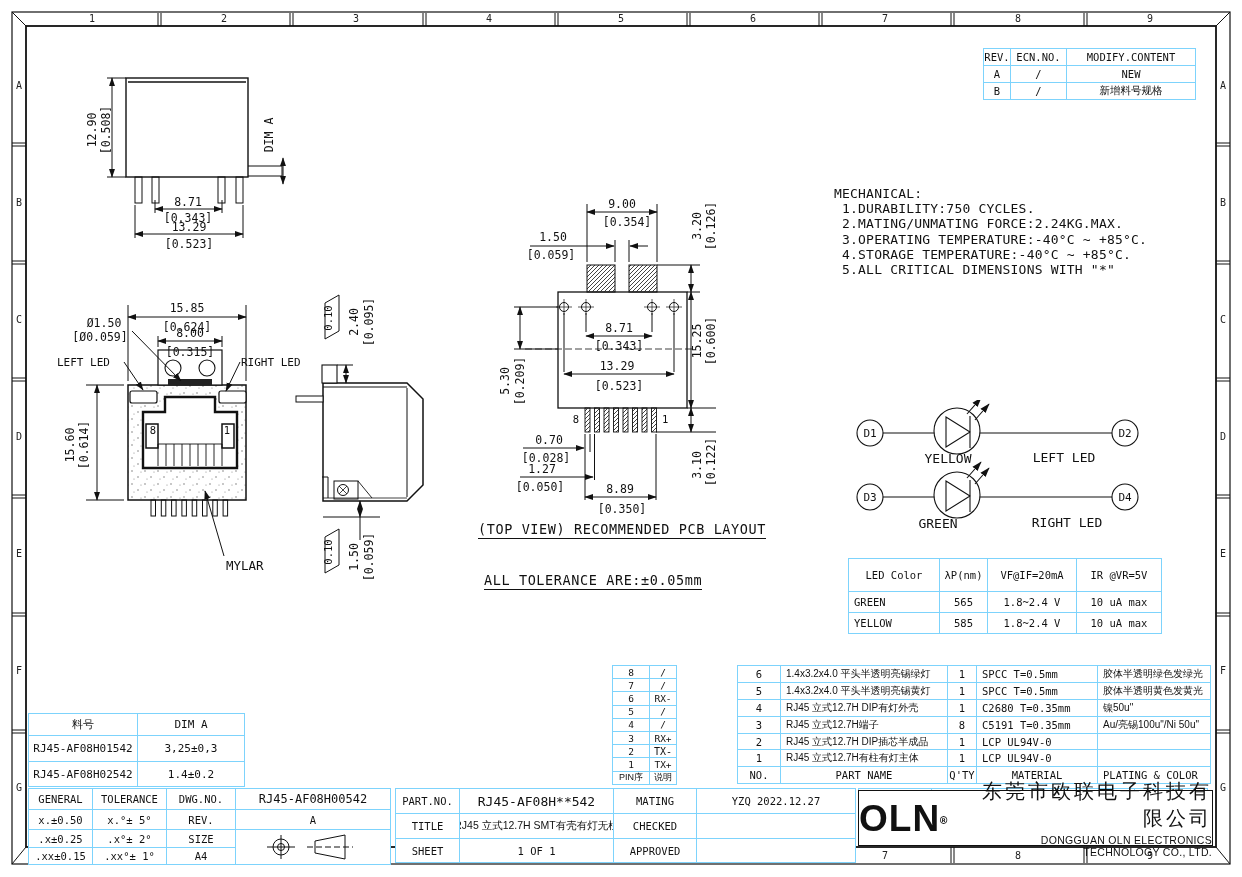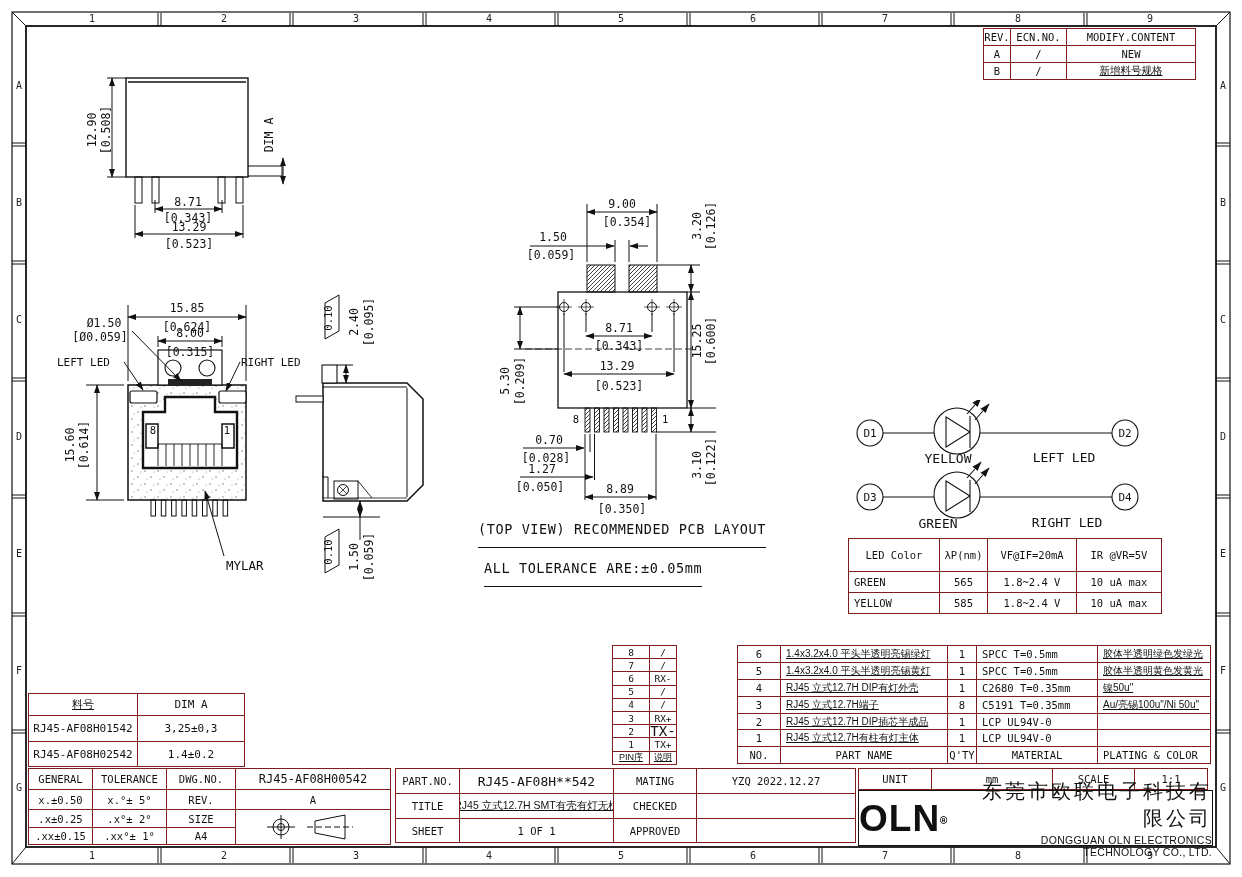--- a/index.html
+++ b/index.html
@@ -4,29 +4,29 @@
 <style>
   html,body{margin:0;padding:0;background:#fff;}
   #canvas{position:relative;width:1242px;height:877px;background:#fff;overflow:hidden;
           font-family:"DejaVu Sans Mono",monospace;color:#111;}
   .abs{position:absolute;}
   svg{display:block;}
   svg text{font-family:"DejaVu Sans Mono",monospace;fill:#111;}
   .zn{position:absolute;width:18px;margin-left:-9px;text-align:center;
       font-size:10px;line-height:13px;color:#222;}
   
-  .tbl{position:absolute;display:inline-grid;background:#7f1d1d;gap:1px;padding:1px;}
+  .tbl{position:absolute;display:inline-grid;background:#7dd3fc;gap:1px;padding:1px;margin-top:20px;}
   .tbl>div{background:#fff;display:flex;align-items:center;justify-content:center;
            font-size:10.5px;white-space:nowrap;overflow:hidden;}
   .tbl>div.l{justify-content:flex-start;padding-left:5px;}
-  .cjk{font-family:"Liberation Sans",sans-serif;text-decoration:underline;}
+  .cjk{font-family:"Liberation Sans",sans-serif;}
   .notes{position:absolute;white-space:pre;font-size:13px;line-height:15.2px;
          letter-spacing:0.2px;}
   .cap{position:absolute;font-size:13.5px;letter-spacing:0.6px;
-       border-bottom:1px solid #111;padding-bottom:10px;white-space:nowrap;}
+       border-bottom:1px solid #111;padding-bottom:1px;white-space:nowrap;}
   .logo-box{position:absolute;border:1px solid #111;background:#fff;display:flex;
             align-items:center;justify-content:center;gap:14px;}
   .logo-word{font-family:"Liberation Sans",sans-serif;font-weight:900;font-size:37px;
              letter-spacing:1px;line-height:1;}
   .logo-reg{font-size:12px;vertical-align:super;font-weight:700;}
   .co-cn{font-family:"Liberation Sans",sans-serif;font-size:20px;letter-spacing:3px;}
   .co-en{font-family:"Liberation Sans",sans-serif;font-size:10.5px;letter-spacing:0.3px;margin-top:2px;}
 </style>
 </head>
 <body>
@@ -301,22 +301,28 @@
     <text x="546" y="462" font-size="11.5" text-anchor="middle">[0.028]</text>
     <text x="542" y="473" font-size="11.5" text-anchor="middle">1.27</text>
     <text x="540" y="491" font-size="11.5" text-anchor="middle">[0.050]</text>
     <text x="620" y="493" font-size="11.5" text-anchor="middle">8.89</text>
     <text x="622" y="513" font-size="11.5" text-anchor="middle">[0.350]</text>
     <text x="701" y="465" font-size="11.5" text-anchor="middle" transform="rotate(-90 701 465)">3.10</text>
     <text x="715" y="462" font-size="11.5" text-anchor="middle" transform="rotate(-90 715 462)">[0.122]</text>
   </svg>
 
   <div class="cap" style="left:478px;top:521px">(TOP VIEW) RECOMMENDED PCB LAYOUT</div>
-  <div class="cap" style="left:484px;top:560px">ALL TOLERANCE ARE:±0.05mm</div>
-
+  <div class="cap" style="left:484px;top:572px">ALL TOLERANCE ARE:±0.05mm</div>
+
+  <div class="notes" style="left:834px;top:186px">MECHANICAL:
+ 1.DURABILITY:750 CYCLES.
+ 2.MATING/UNMATING FORCE:2.24KG.MAX.
+ 3.OPERATING TEMPERATURE:-40°C ~ +85°C.
+ 4.STORAGE TEMPERATURE:-40°C ~ +85°C.
+ 5.ALL CRITICAL DIMENSIONS WITH "*"</div>
 
   <div class="tbl" style="left:983px;top:28px;grid-template-columns:26px 55px 128px;grid-template-rows:16px 16px 16px">
     <div>REV.</div>
     <div>ECN.NO.</div>
     <div>MODIFY.CONTENT</div>
     <div>A</div>
     <div>/</div>
     <div>NEW</div>
     <div>B</div>
     <div>/</div>
@@ -372,21 +378,21 @@
     <div style="font-size:9.5px">/</div>
     <div style="font-size:9.5px">6</div>
     <div style="font-size:9.5px">RX-</div>
     <div style="font-size:9.5px">5</div>
     <div style="font-size:9.5px">/</div>
     <div style="font-size:9.5px">4</div>
     <div style="font-size:9.5px">/</div>
     <div style="font-size:9.5px">3</div>
     <div style="font-size:9.5px">RX+</div>
     <div style="font-size:9.5px">2</div>
-    <div style="font-size:14px">TX-</div>
+    <div style="font-size:10px">TX-</div>
     <div style="font-size:9.5px">1</div>
     <div style="font-size:9.5px">TX+</div>
     <div class="cjk" style="font-size:9px">PIN序</div>
     <div class="cjk" style="font-size:9px">说明</div>
   </div>
 
   <div class="tbl" style="left:737px;top:645px;grid-template-columns:42px 166px 28px 120px 112px;grid-template-rows:repeat(7,15.9px)">
     <div>6</div>
     <div class="l cjk" style="font-size:10px">1.4x3.2x4.0 平头半透明亮锡绿灯</div>
     <div>1</div>

